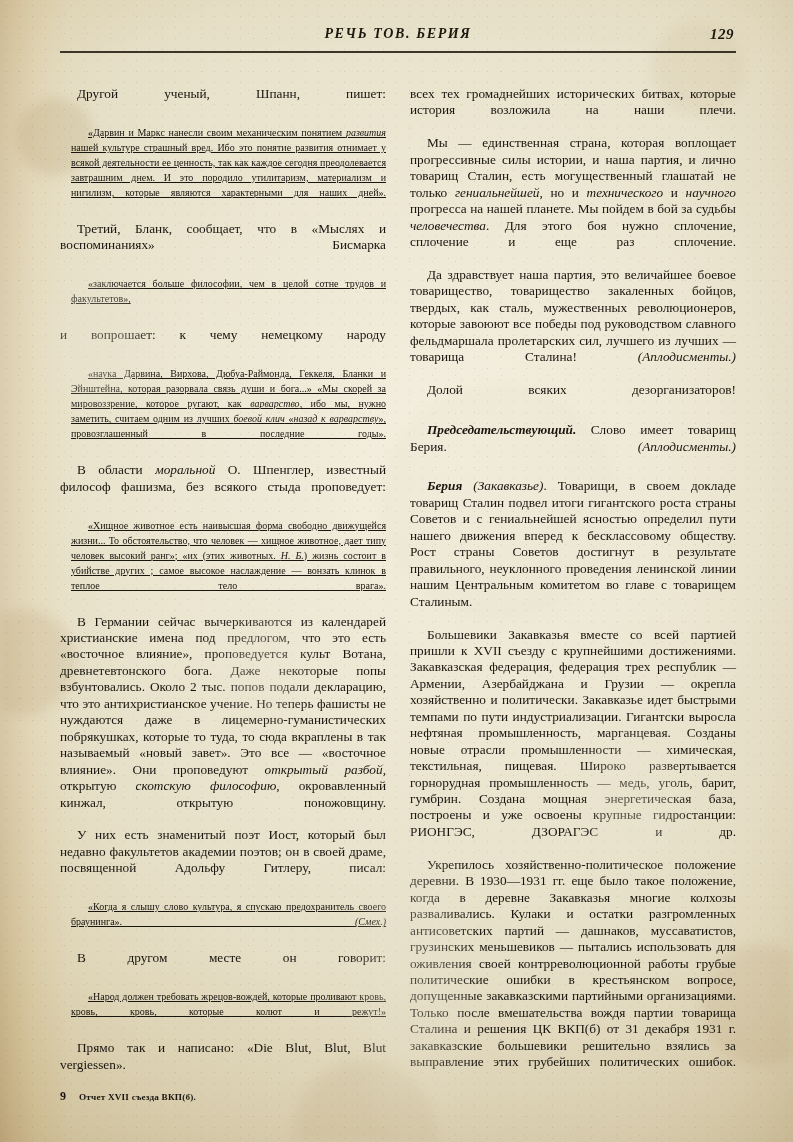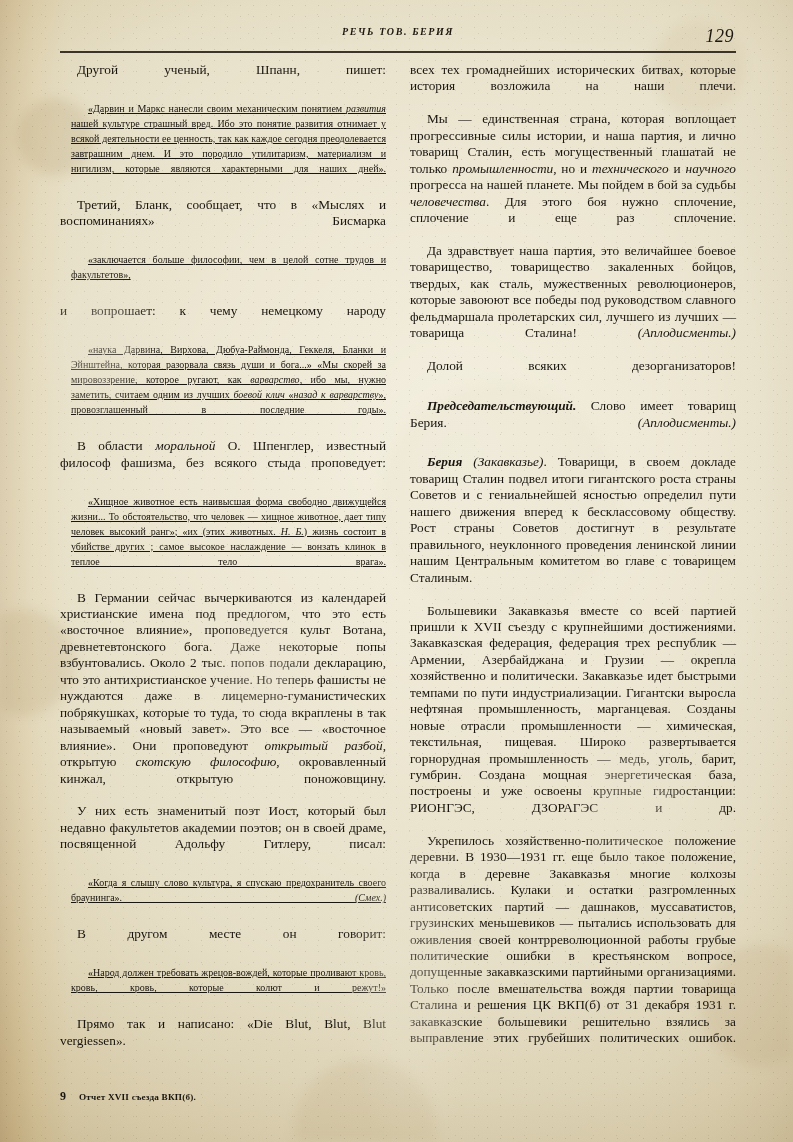--- a/index.html
+++ b/index.html
@@ -83,31 +83,31 @@
     width: 676px;
     height: 30px;
   }
   #runhead-title {
     position: absolute;
     left: 0; right: 0;
     top: 0;
     text-align: center;
     font-style: italic;
     font-weight: 700;
-    font-size: 10px;
+    font-size: 14px;
     letter-spacing: 1.6px;
     color: #1d180f;
   }
   #runhead-folio {
     position: absolute;
     right: 2px;
     top: 0;
     font-style: italic;
-    font-weight: 400;
-    font-size: 18px;
+    font-weight: 700;
+    font-size: 15px;
     letter-spacing: .5px;
     color: #1d180f;
   }
   #runhead-rule {
     position: absolute;
     left: 0;
     right: 0;
     top: 25px;
     height: 2px;
     background: #241d12;
@@ -124,20 +124,21 @@
     display: flex;
     gap: 24px;
   }
   .col {
     width: 326px;
     font-size: 13.3px;
     line-height: 16.45px;
     text-align: justify;
     text-justify: inter-word;
     hyphens: manual;
+    margin-top: 24px;
   }
   .col p {
     margin: 0;
     text-indent: 17px;
   }
   .col p.gap-before { margin-top: 7px; }
   .col p.quote {
     margin-top: 6px;
     margin-bottom: 6px;
     padding-left: 11px;
@@ -219,21 +220,21 @@
           <p class="quote">«Хищное животное есть наивысшая форма свободно движущейся жизни... То обстоятельство, что человек — хищное животное, дает типу человек высокий ранг»; «их (этих животных. <i>Н. Б.</i>) жизнь состоит в убийстве других ; самое высокое наслаждение — вонзать клинок в теплое тело врага».</p>
           <p>В Германии сейчас вычеркиваются из календарей христианские имена под предлогом, что это есть «восточное влияние», проповедуется культ Вотана, древнетевтонского бога. Даже некоторые попы взбунтовались. Около 2 тыс. попов подали декларацию, что это антихристианское учение. Но теперь фашисты не нуждаются даже в лицемерно-гуманистических побрякушках, которые то туда, то сюда вкраплены в так называемый «новый завет». Это все — «восточное влияние». Они проповедуют <i>открытый разбой</i>, открытую <i>скотскую философию</i>, окровавленный кинжал, открытую поножовщину.</p>
           <p>У них есть знаменитый поэт Иост, который был недавно факультетов академии поэтов; он в своей драме, посвященной Адольфу Гитлеру, писал:</p>
           <p class="quote">«Когда я слышу слово культура, я спускаю предохранитель своего браунинга». <i>(Смех.)</i></p>
           <p>В другом месте он говорит:</p>
           <p class="quote">«Народ должен требовать жрецов-вождей, которые проливают кровь, кровь, кровь, которые колют и режут!»</p>
           <p>Прямо так и написано: «Die Blut, Blut, Blut vergiessen».</p>
         </div>
       <div class="col" id="col-right">
           <p class="noind">всех тех громаднейших исторических битвах, которые история возложила на наши плечи.</p>
-          <p>Мы — единственная страна, которая воплощает прогрессивные силы истории, и наша партия, и лично товарищ Сталин, есть могущественный глашатай не только <i>промышленности</i>, но и <i>технического</i> и <i>научного</i> прогресса на нашей планете. Мы пойдем в бой за судьбы <i>человечества</i>. Для этого боя нужно сплочение, сплочение и еще раз сплочение.</p>
+          <p>Мы — единственная страна, которая воплощает прогрессивные силы истории, и наша партия, и лично товарищ Сталин, есть могущественный глашатай не только <i>гениальнейшей</i>, но и <i>технического</i> и <i>научного</i> прогресса на нашей планете. Мы пойдем в бой за судьбы <i>человечества</i>. Для этого боя нужно сплочение, сплочение и еще раз сплочение.</p>
           <p>Да здравствует наша партия, это величайшее боевое товарищество, товарищество закаленных бойцов, твердых, как сталь, мужественных революционеров, которые завоюют все победы под руководством славного фельдмаршала пролетарских сил, лучшего из лучших — товарища Сталина! <i>(Аплодисменты.)</i></p>
           <p>Долой всяких дезорганизаторов!</p>
           <p class="gap-before"><span class="spk">Председательствующий.</span> Слово имеет товарищ Берия. <i>(Аплодисменты.)</i></p>
           <p class="gap-before"><span class="spk">Берия</span> <i>(Закавказье)</i>. Товарищи, в своем докладе товарищ Сталин подвел итоги гигантского роста страны Советов и с гениальнейшей ясностью определил пути нашего движения вперед к бесклассовому обществу. Рост страны Советов достигнут в результате правильного, неуклонного проведения ленинской линии нашим Центральным комитетом во главе с товарищем Сталиным.</p>
           <p>Большевики Закавказья вместе со всей партией пришли к XVII съезду с крупнейшими достижениями. Закавказская федерация, федерация трех республик — Армении, Азербайджана и Грузии — окрепла хозяйственно и политически. Закавказье идет быстрыми темпами по пути индустриализации. Гигантски выросла нефтяная промышленность, марганцевая. Созданы новые отрасли промышленности — химическая, текстильная, пищевая. Широко развертывается горнорудная промышленность — медь, уголь, барит, гумбрин. Создана мощная энергетическая база, построены и уже освоены крупные гидростанции: РИОНГЭС, ДЗОРАГЭС и др.</p>
           <p>Укрепилось хозяйственно-политическое положение деревни. В 1930—1931 гг. еще было такое положение, когда в деревне Закавказья многие колхозы разваливались. Кулаки и остатки разгромленных антисоветских партий — дашнаков, муссаватистов, грузинских меньшевиков — пытались использовать для оживления своей контрреволюционной работы грубые политические ошибки в крестьянском вопросе, допущенные закавказскими партийными организациями. Только после вмешательства вождя партии товарища Сталина и решения ЦК ВКП(б) от 31 декабря 1931 г. закавказские большевики решительно взялись за выправление этих грубейших политических ошибок.</p>
         </div>
     </div>
 
     <div id="footer">

